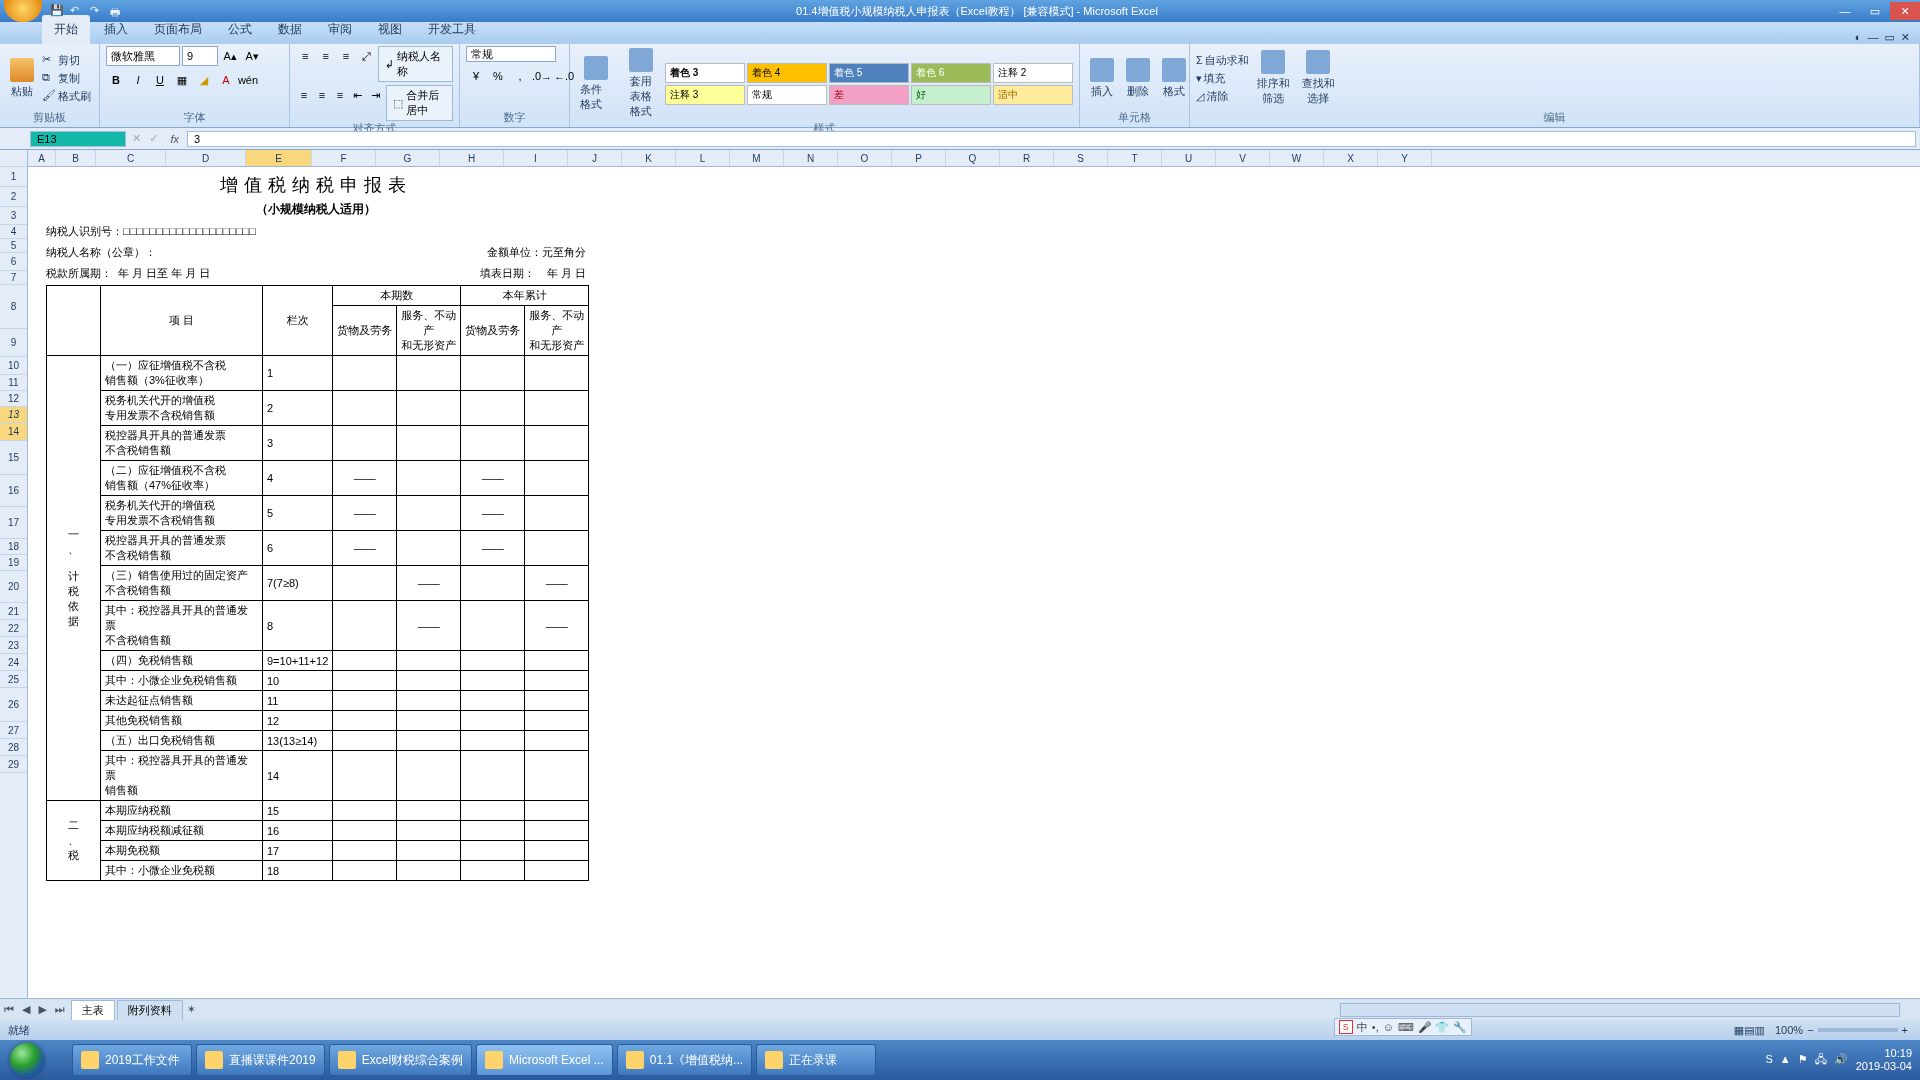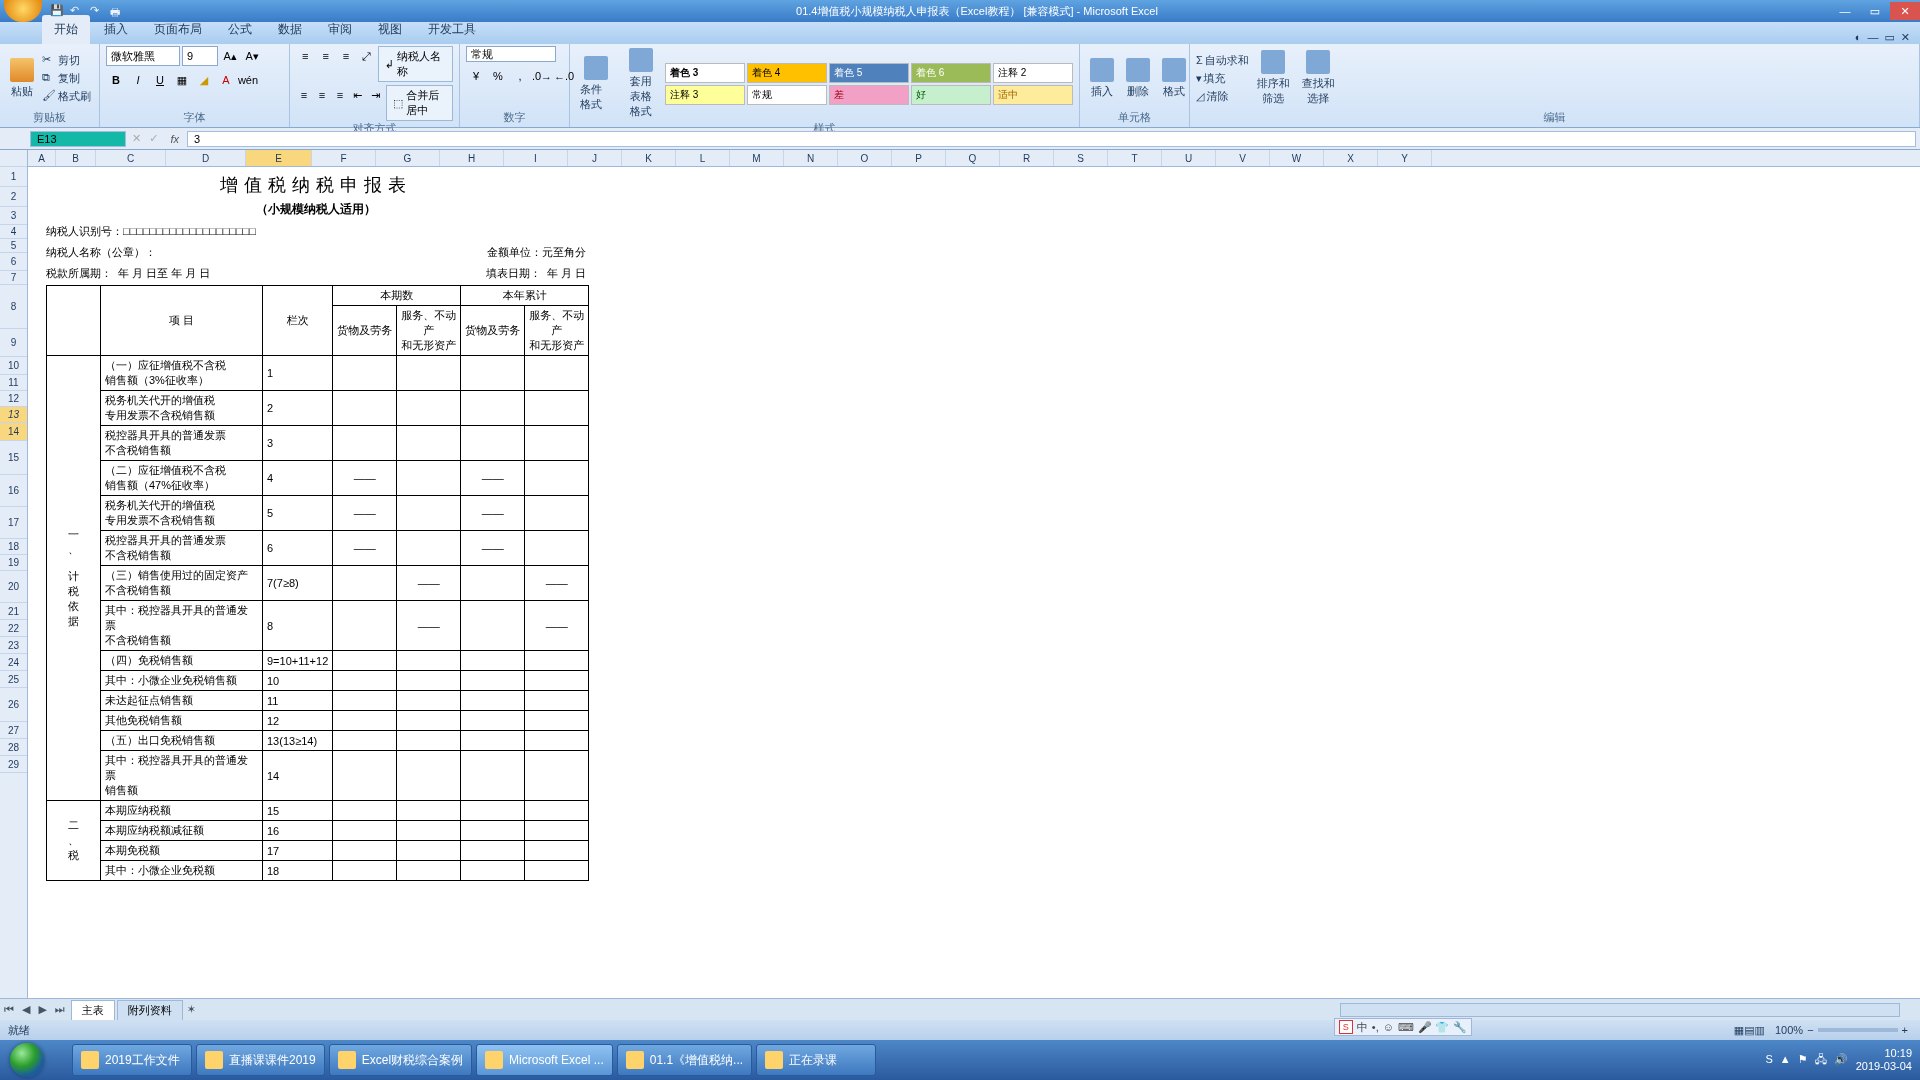--- a/index.html
+++ b/index.html
@@ -381,21 +381,21 @@
       <div class="meta" style="display:flex;width:540px">
         <span>纳税人名称（公章）：</span>
         <span style="flex:1"></span>
         <span>金额单位：元至角分</span>
       </div>
       <div class="meta" style="display:flex;width:540px">
         <span>税款所属期：</span>
         <span style="margin-left:6px">年 月 日至     年 月 日</span>
         <span style="flex:1"></span>
         <span>填表日期：</span>
-        <span style="margin-left:6px">年 月 日</span>
+        <span style="margin-left:12px">年 月 日</span>
       </div>
 
       <table>
         <tbody>
             <tr>
           <td class="c-col0" rowspan="3"></td>
           <td class="c-col1" rowspan="3" style="text-align:center">项   目</td>
           <td class="c-col2" rowspan="3" style="text-align:center">栏次</td>
           <td class="c-data" colspan="2" style="text-align:center">本期数</td>
           <td class="c-data" colspan="2" style="text-align:center">本年累计</td>

